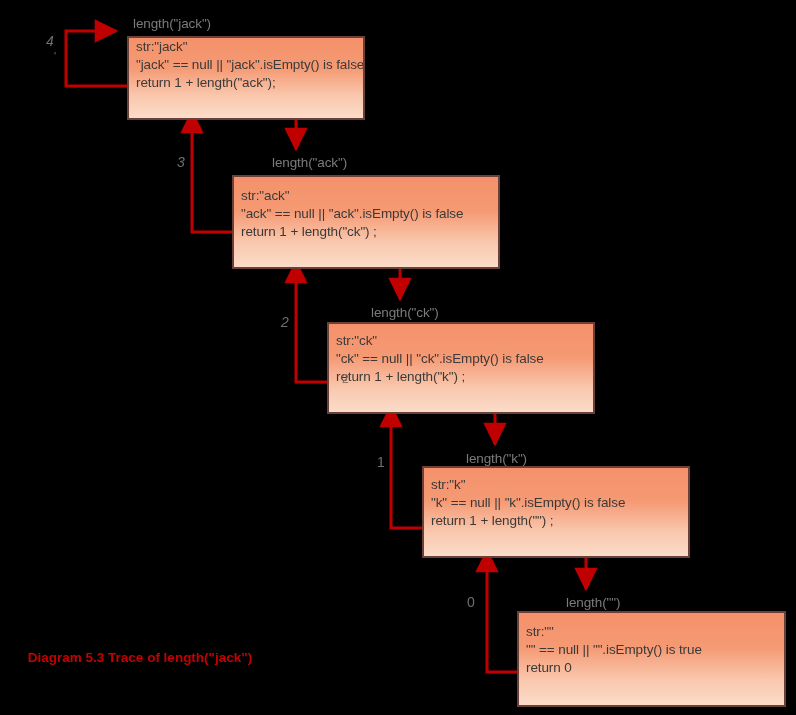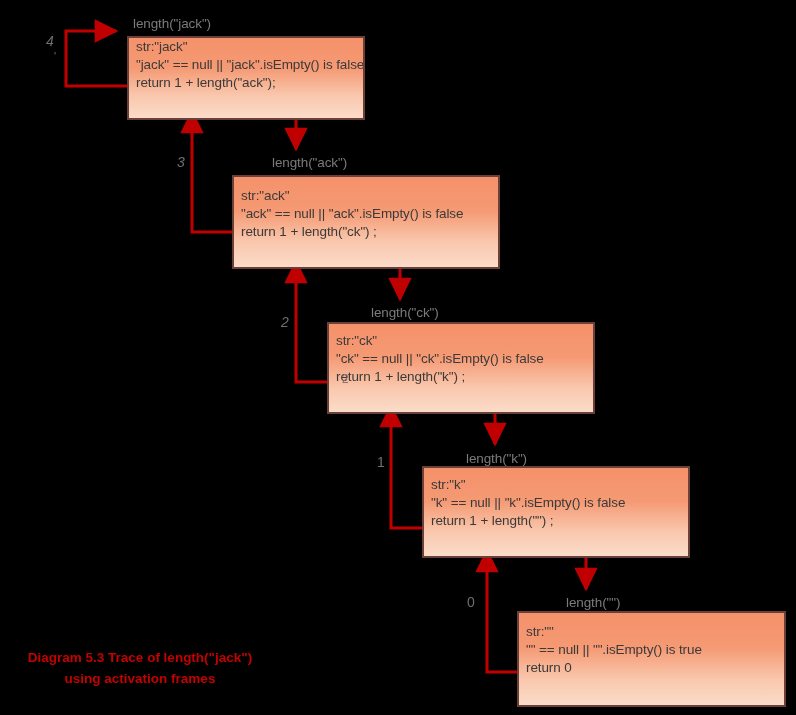--- a/index.html
+++ b/index.html
@@ -170,16 +170,15 @@
   <div class="call-label" style="left:566px; top:595px;">length("")</div>
   <div class="frame" style="left:517px; top:611px; width:269px; height:96px;">
     <div class="frame-text" style="bottom:28px;"><span>str:""</span>
 <span>"" == null || "".isEmpty() is true</span>
 <span>return 0</span></div>
   </div>
   <div class="ret-num plain" style="left:467px; top:594px;">0</div>
 
   <div id="caption">
     <span>Diagram 5.3 Trace of length("jack")</span>
-    <span class="l2">using activation frames</span>
   </div>
 
 </div>
 
 </body></html>

